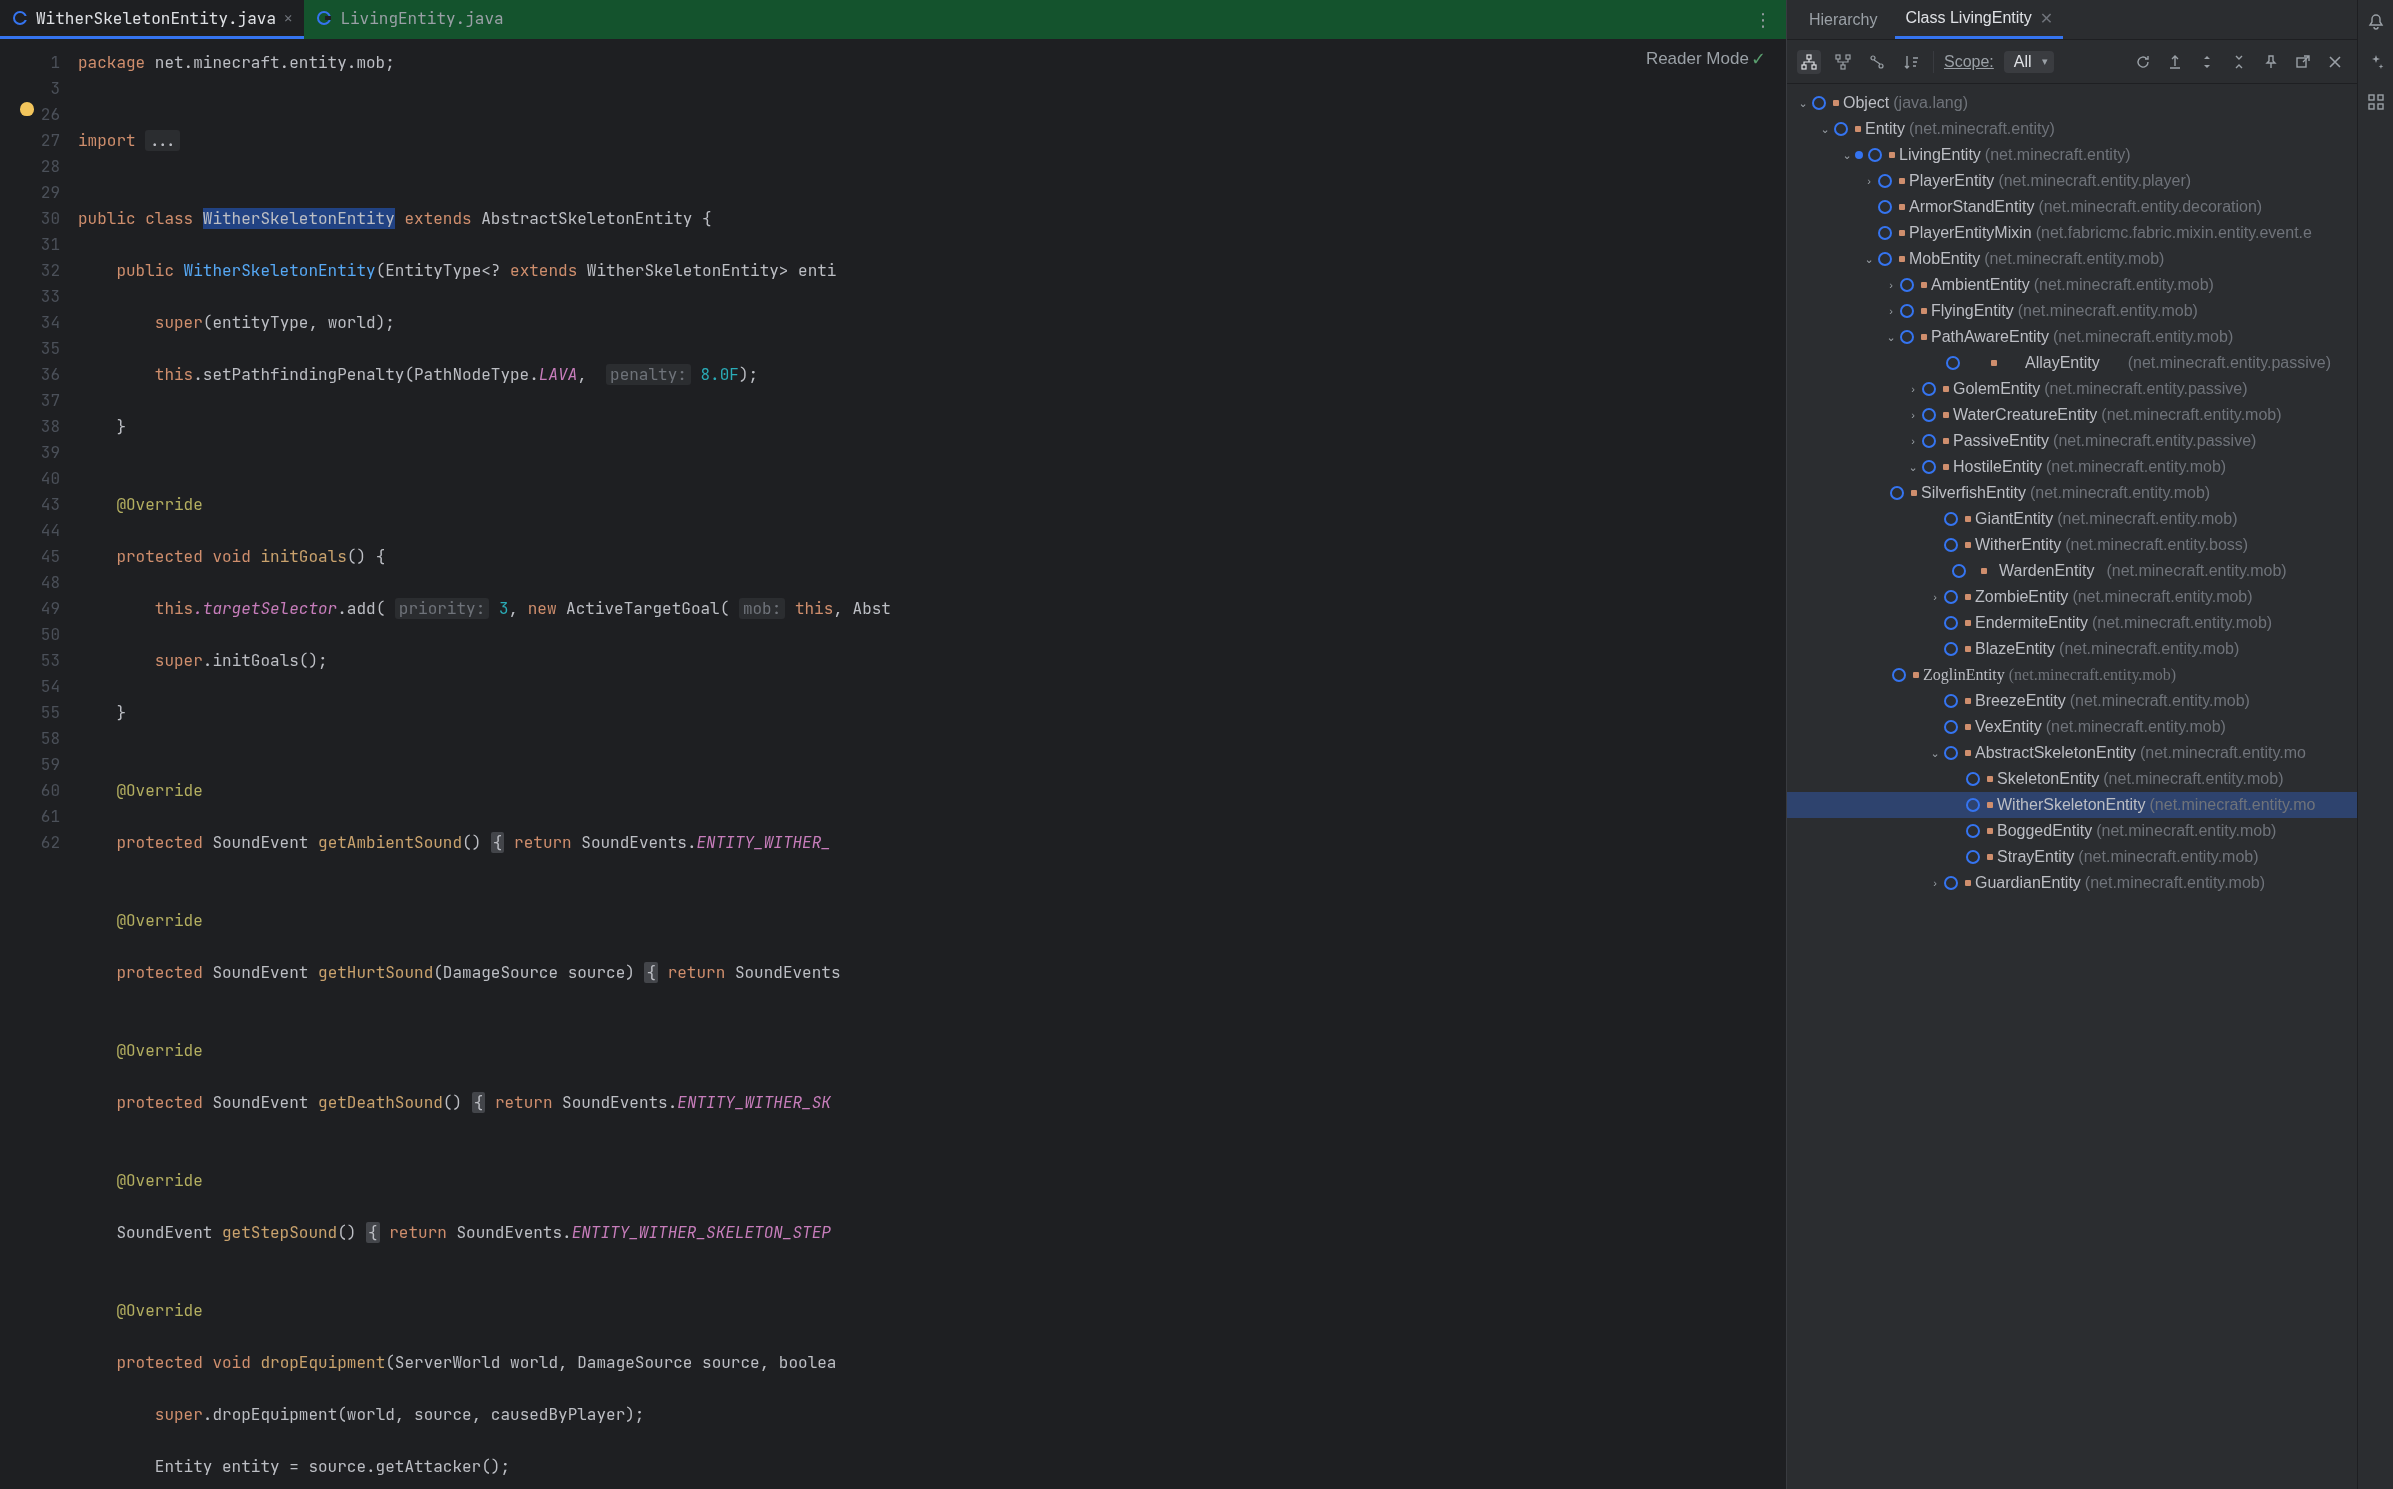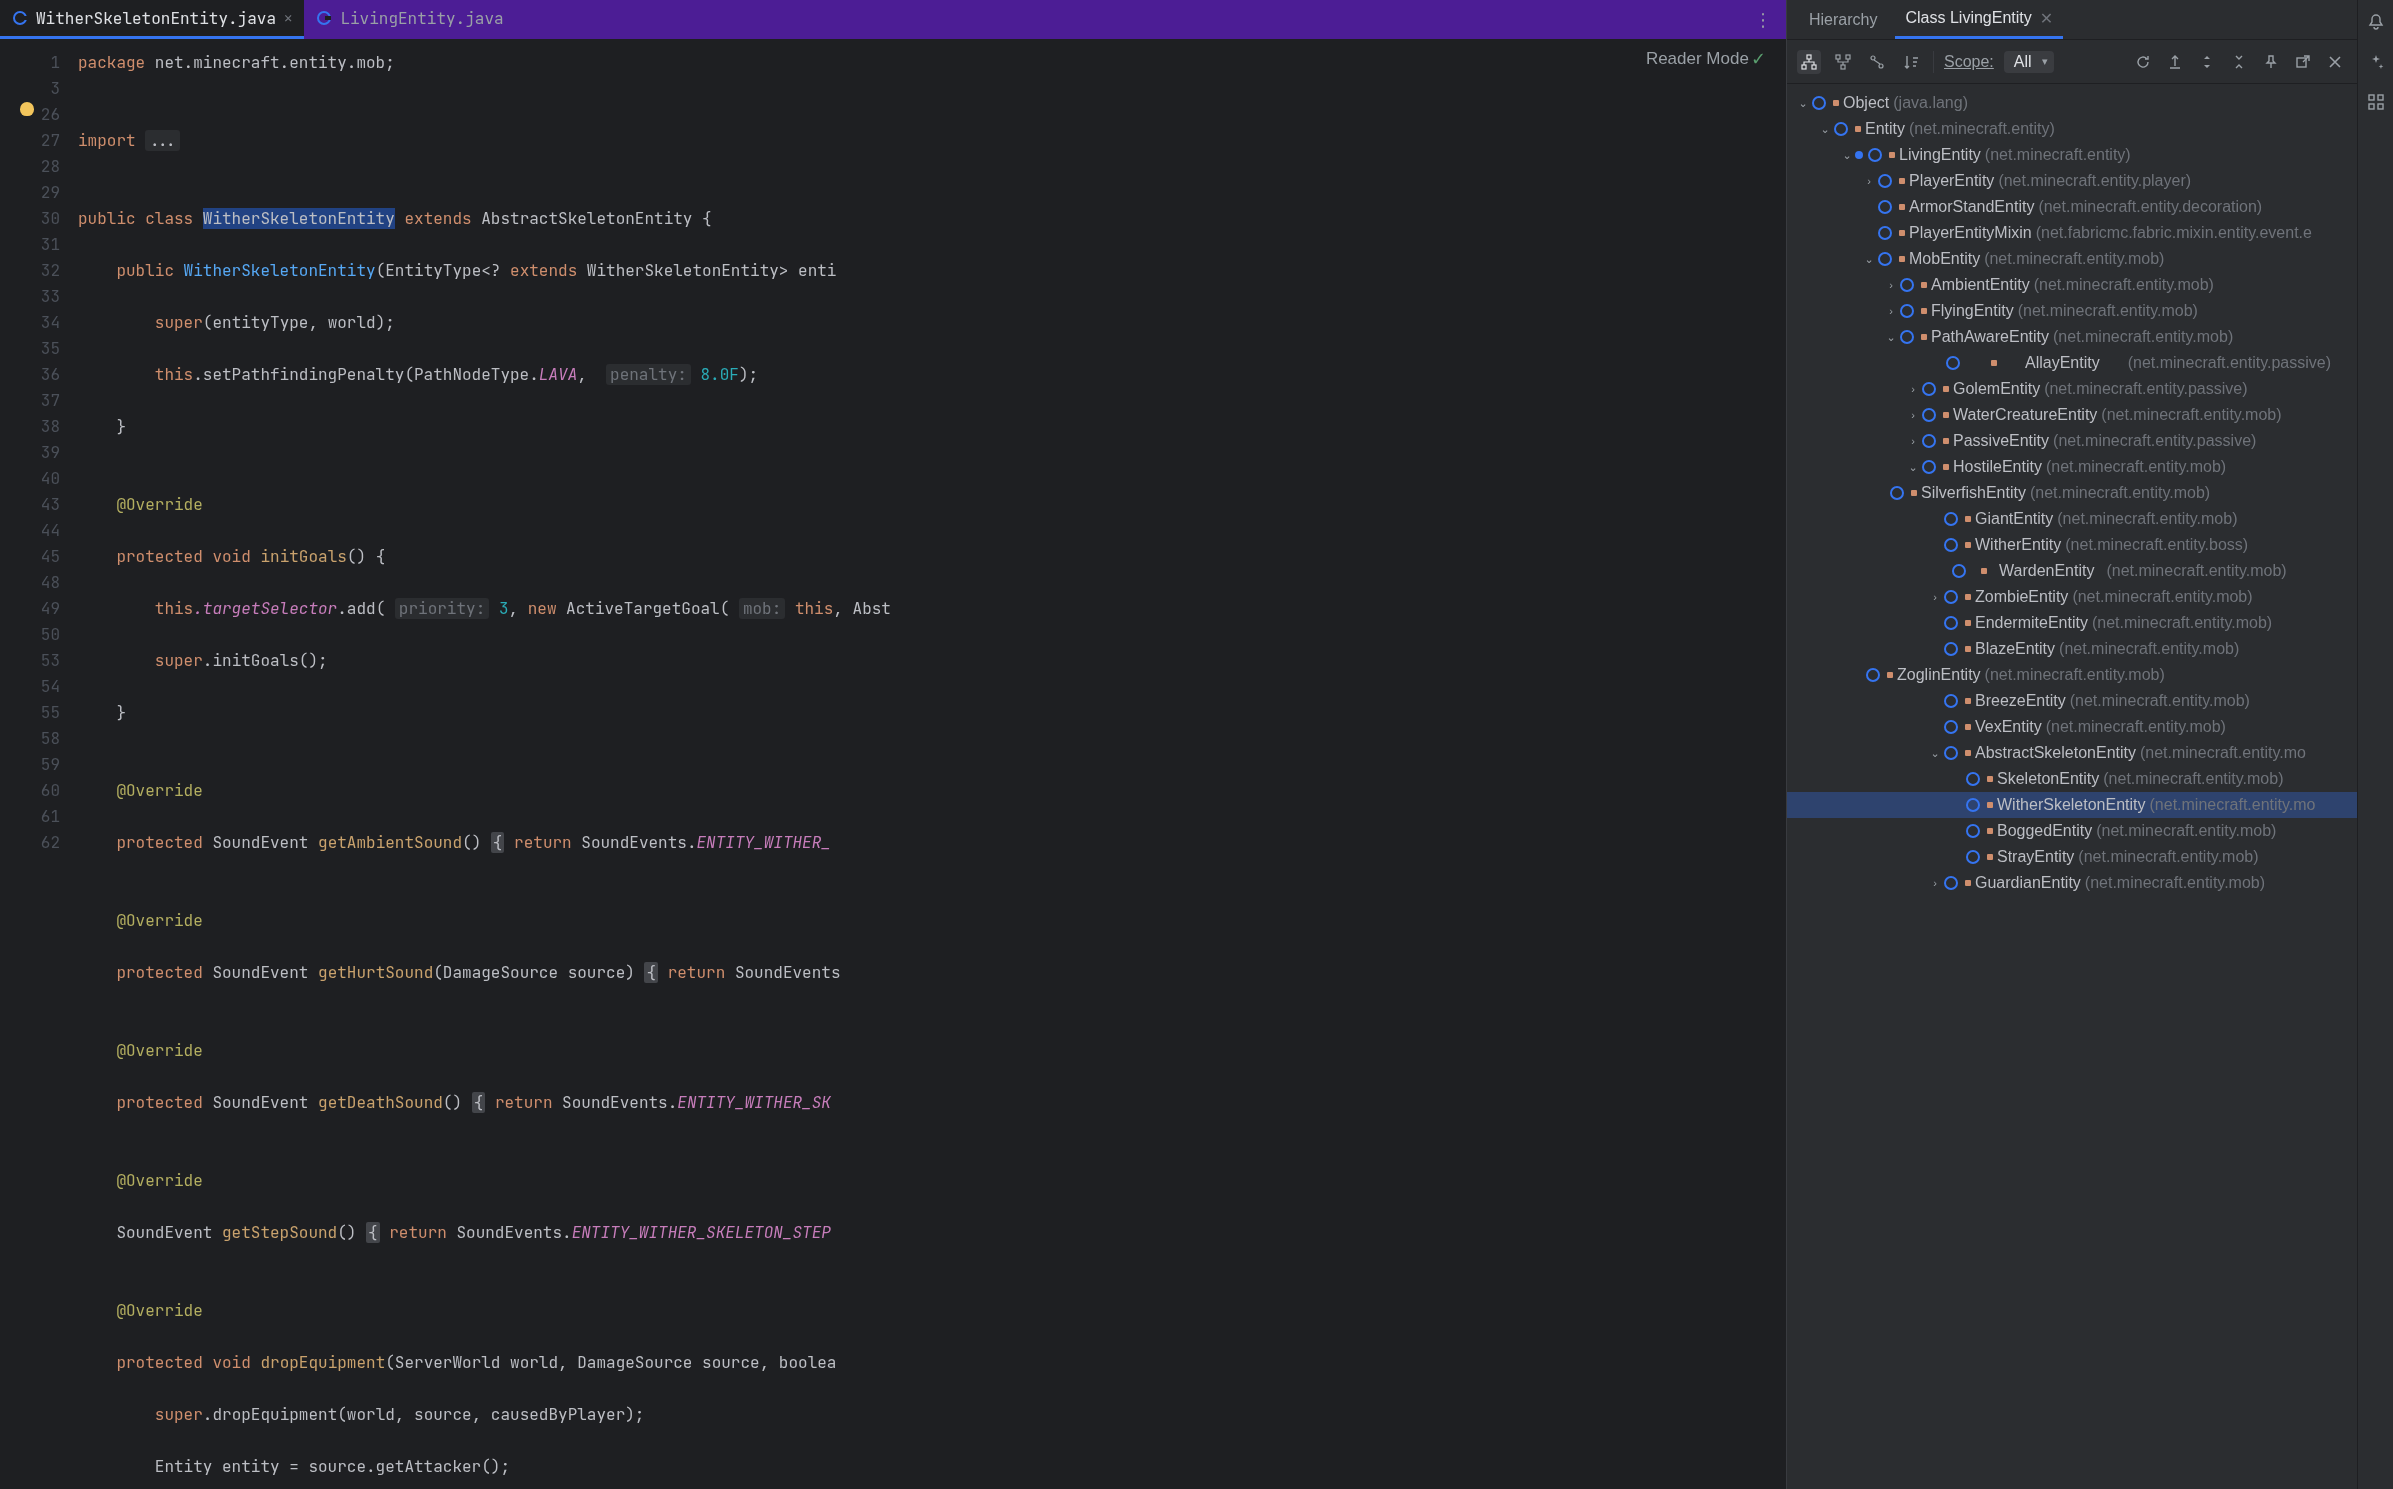--- a/index.html
+++ b/index.html
@@ -7,21 +7,21 @@
   background: #1e1f22;
   color: #bcbec4;
   font-family: "JetBrains Mono", Consolas, monospace;
   font-size: 16px;
   overflow: hidden;
   width: 2393px;
   height: 1489px;
 }
 .app { display: flex; width: 100%; height: 100%; }
 .editor-pane { flex: 1; display: flex; flex-direction: column; border-right: 1px solid #393b40; min-width: 0; }
-.tabs { display: flex; align-items: center; height: 40px; background: #4c1d95; border-bottom: 1px solid #1e1f22; }
+.tabs { display: flex; align-items: center; height: 40px; background: #14532d; border-bottom: 1px solid #1e1f22; }
 .tab {
   display: flex; align-items: center; gap: 8px; padding: 0 12px; height: 100%;
   color: #9aa0a6; cursor: pointer; border-bottom: 3px solid transparent;
 }
 .tab.active { color: #dfe1e5; border-bottom-color: #3574f0; background: #1e1f22; }
 .tab .close { color: #6f737a; font-size: 14px; }
 .tab-icon { width: 16px; height: 16px; display: inline-flex; align-items: center; justify-content: center; }
 .c-icon { width: 14px; height: 14px; border: 2px solid #3574f0; border-radius: 50%; position: relative; }
 .c-icon::after { content: ""; position: absolute; right: -2px; top: 3px; width: 6px; height: 4px; background: #1e1f22; }
 .tabs-more { margin-left: auto; margin-right: 12px; color: #9aa0a6; font-size: 18px; letter-spacing: 2px; cursor: pointer; }
@@ -467,21 +467,21 @@
         </div>
         <div class="tree-row" style="padding-left: 140px;">
           <span class="arrow"></span>
           <span class="cls-icon">
             <span class="ring-blue"></span>
           </span>
           <span class="final-dot"></span>
           <span class="name">BlazeEntity</span>
           <span class="pkg">(net.minecraft.entity.mob)</span>
         </div>
-        <div class="tree-row" style="padding-left: 62px;">
+        <div class="tree-row" style="padding-left: 88px; font-family: Liberation Serif, serif;">
           <span class="arrow"></span>
           <span class="cls-icon">
             <span class="ring-blue"></span>
           </span>
           <span class="final-dot"></span>
           <span class="name">ZoglinEntity</span>
           <span class="pkg">(net.minecraft.entity.mob)</span>
         </div>
         <div class="tree-row" style="padding-left: 140px;">
           <span class="arrow"></span>

